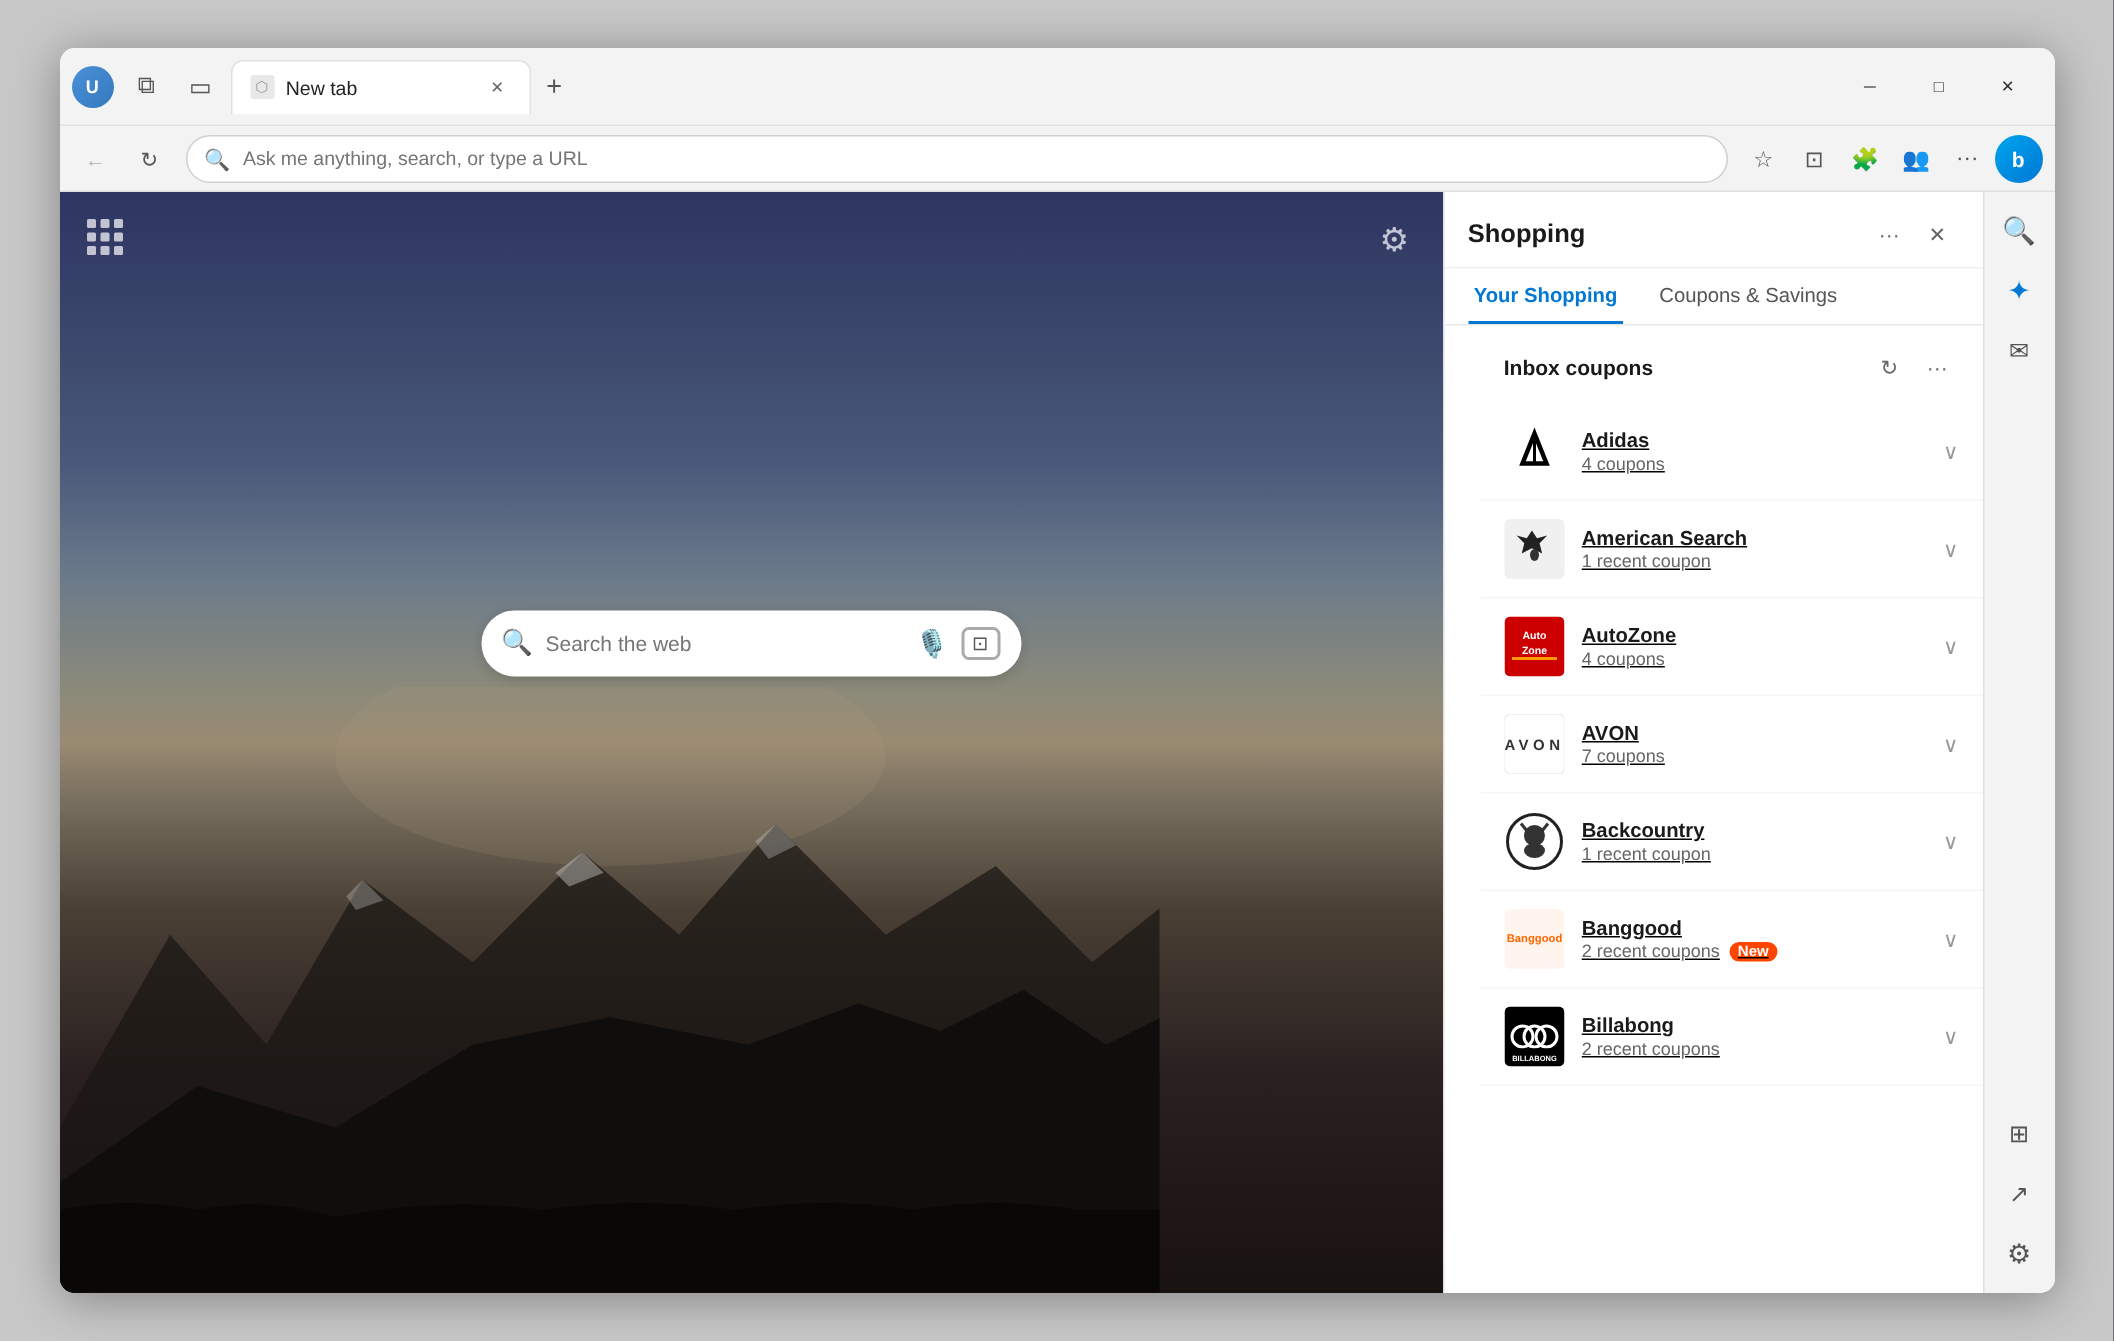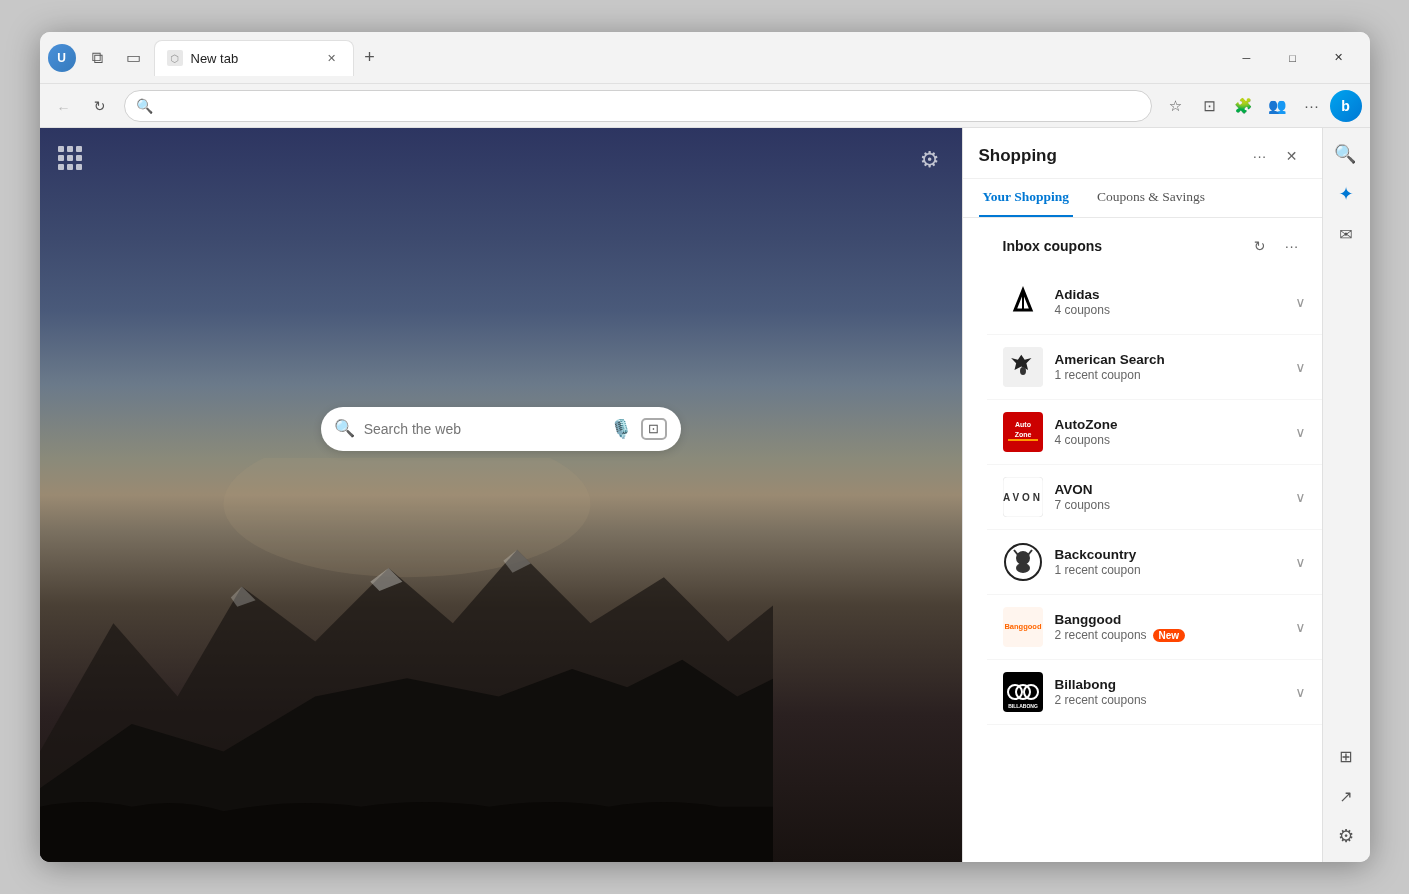--- a/index.html
+++ b/index.html
@@ -416,21 +416,20 @@
       gap: 0;
     }
 
     .panel-tab {
       padding: 10px 4px;
       font-size: 13.5px;
       color: #555;
       cursor: pointer;
       border-bottom: 2px solid transparent;
       margin-right: 20px;
-      font-family: Liberation Serif, serif;
     }
     .panel-tab.active {
       color: #0078d4;
       border-bottom: 2px solid #0078d4;
       font-weight: 600;
     }
 
     .panel-content {
       flex: 1;
       overflow-y: auto;
@@ -483,20 +482,21 @@
       align-items: center;
       justify-content: center;
       flex-shrink: 0;
       font-size: 10px;
       font-weight: bold;
       border-radius: 4px;
     }
 
     .coupon-info {
       flex: 1;
+      text-decoration: underline;
     }
 
     .coupon-name {
       font-size: 13.5px;
       font-weight: 600;
       color: #1a1a1a;
     }
 
     .coupon-sub {
       font-size: 12px;
@@ -576,20 +576,21 @@
       <button class="win-btn">□</button>
       <button class="win-btn close">✕</button>
     </div>
   </div>
 
   <div class="address-bar">
     <button class="nav-btn disabled">←</button>
     <button class="nav-btn">↻</button>
     <div class="url-bar">
       <span style="color:#888;font-size:14px;">🔍</span>
+      <input class="url-input" placeholder="Ask me anything, search, or type a URL" style="">
     </div>
     <div class="toolbar-icons">
       <button class="toolbar-icon-btn">☆</button>
       <button class="toolbar-icon-btn">⊡</button>
       <button class="toolbar-icon-btn">🧩</button>
       <button class="toolbar-icon-btn" style="color:#0078d4;">👥</button>
       <button class="toolbar-icon-btn">···</button>
       <div class="bing-icon-btn">b</div>
     </div>
   </div>

